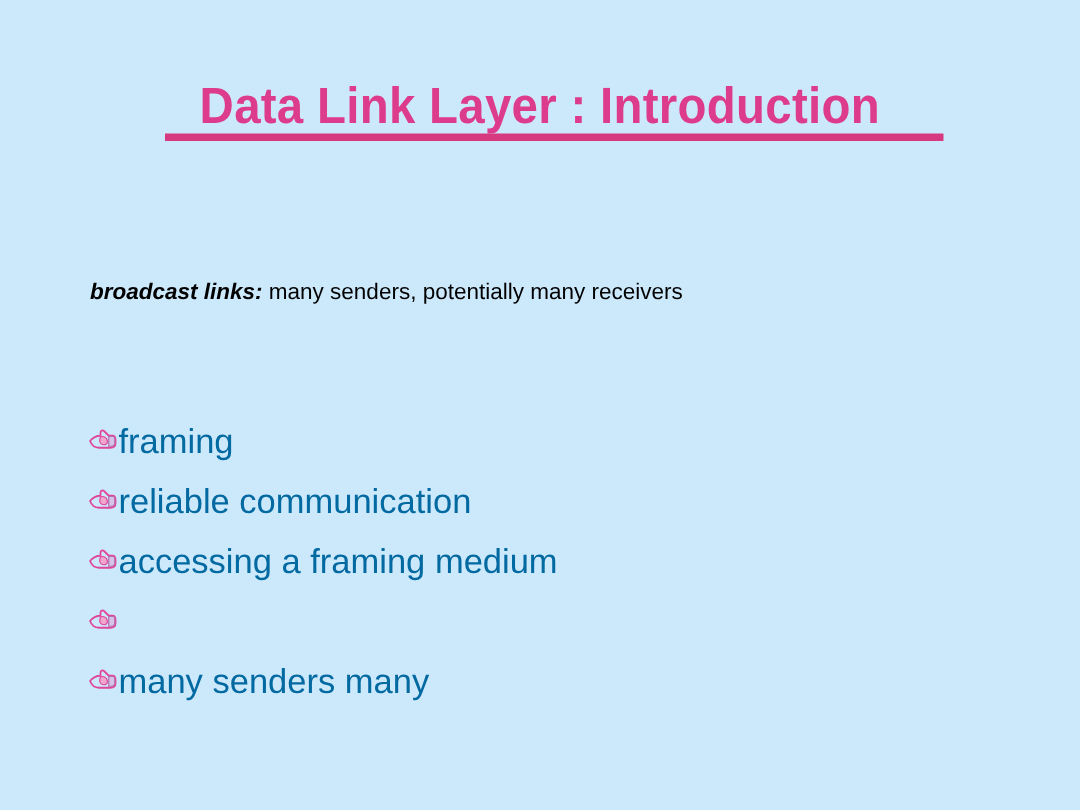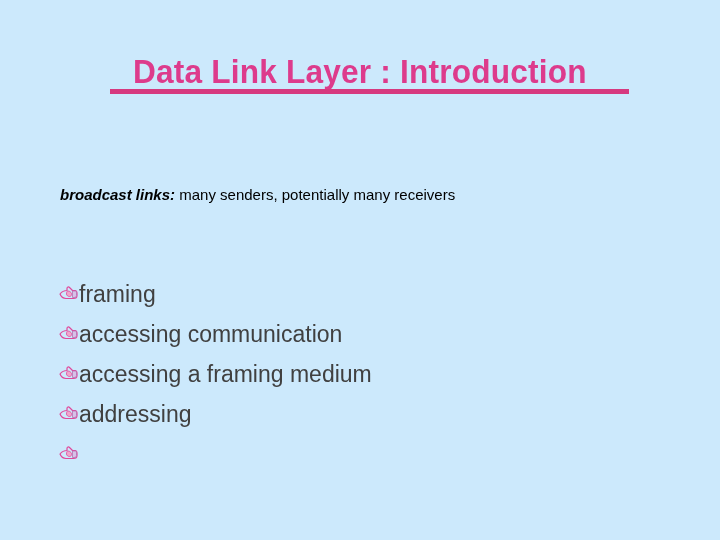--- a/index.html
+++ b/index.html
@@ -99,21 +99,21 @@
     left: 1px;
     top: 11px;
     width: 19px;
     height: 15px;
     display: block;
   }
   .bullet-text {
     flex: 0 1 auto;
     font-size: 23px;
     line-height: 40px;
-    color: #404040;
+    color: #0369a1;
     white-space: nowrap;
   }
 </style>
 </head>
 <body>
 
 <div id="slide">
 
   <div id="title-block">
     <span id="slide-title">Data Link Layer : Introduction</span>
@@ -137,21 +137,21 @@
     </li>
 
     <li class="bullet-row">
       <span class="bullet-marker">
         <svg viewBox="0 0 38 30" xmlns="http://www.w3.org/2000/svg">
           <path d="M2 18 C6 13, 11 11, 16 11 L16 7 C16 4, 19 3, 21 5 L27 11 L32 11 C35 11, 36 14, 36 17 L36 21 C36 25, 33 27, 29 27 L14 27 C8 27, 4 23, 2 18 Z" fill="none" stroke="#e0479b" stroke-width="2.4" stroke-linejoin="round"></path>
           <path d="M18 12 C21 12, 24 14, 25 17 C26 20, 24 23, 21 23 C18 23, 15 21, 15 18 C15 14, 16 12, 18 12 Z" fill="#f0a6cd" stroke="#e0479b" stroke-width="1.6"></path>
           <path d="M27 12 L33 12 C35 12, 35 15, 35 18 L35 21 C35 24, 33 25, 30 25 L27 25 Z" fill="#d7c2e8" stroke="#b36fb0" stroke-width="1.6"></path>
         </svg>
       </span>
-      <span class="bullet-text">accessing communication</span>
+      <span class="bullet-text">reliable communication</span>
     </li>
 
     <li class="bullet-row">
       <span class="bullet-marker">
         <svg viewBox="0 0 38 30" xmlns="http://www.w3.org/2000/svg">
           <path d="M2 18 C6 13, 11 11, 16 11 L16 7 C16 4, 19 3, 21 5 L27 11 L32 11 C35 11, 36 14, 36 17 L36 21 C36 25, 33 27, 29 27 L14 27 C8 27, 4 23, 2 18 Z" fill="none" stroke="#e0479b" stroke-width="2.4" stroke-linejoin="round"></path>
           <path d="M18 12 C21 12, 24 14, 25 17 C26 20, 24 23, 21 23 C18 23, 15 21, 15 18 C15 14, 16 12, 18 12 Z" fill="#f0a6cd" stroke="#e0479b" stroke-width="1.6"></path>
           <path d="M27 12 L33 12 C35 12, 35 15, 35 18 L35 21 C35 24, 33 25, 30 25 L27 25 Z" fill="#d7c2e8" stroke="#b36fb0" stroke-width="1.6"></path>
         </svg>
       </span>
@@ -159,27 +159,27 @@
     </li>
 
     <li class="bullet-row">
       <span class="bullet-marker">
         <svg viewBox="0 0 38 30" xmlns="http://www.w3.org/2000/svg">
           <path d="M2 18 C6 13, 11 11, 16 11 L16 7 C16 4, 19 3, 21 5 L27 11 L32 11 C35 11, 36 14, 36 17 L36 21 C36 25, 33 27, 29 27 L14 27 C8 27, 4 23, 2 18 Z" fill="none" stroke="#e0479b" stroke-width="2.4" stroke-linejoin="round"></path>
           <path d="M18 12 C21 12, 24 14, 25 17 C26 20, 24 23, 21 23 C18 23, 15 21, 15 18 C15 14, 16 12, 18 12 Z" fill="#f0a6cd" stroke="#e0479b" stroke-width="1.6"></path>
           <path d="M27 12 L33 12 C35 12, 35 15, 35 18 L35 21 C35 24, 33 25, 30 25 L27 25 Z" fill="#d7c2e8" stroke="#b36fb0" stroke-width="1.6"></path>
         </svg>
       </span>
-      <span class="bullet-text">addressing</span>
     </li>
 
     <li class="bullet-row">
       <span class="bullet-marker">
         <svg viewBox="0 0 38 30" xmlns="http://www.w3.org/2000/svg">
           <path d="M2 18 C6 13, 11 11, 16 11 L16 7 C16 4, 19 3, 21 5 L27 11 L32 11 C35 11, 36 14, 36 17 L36 21 C36 25, 33 27, 29 27 L14 27 C8 27, 4 23, 2 18 Z" fill="none" stroke="#e0479b" stroke-width="2.4" stroke-linejoin="round"></path>
           <path d="M18 12 C21 12, 24 14, 25 17 C26 20, 24 23, 21 23 C18 23, 15 21, 15 18 C15 14, 16 12, 18 12 Z" fill="#f0a6cd" stroke="#e0479b" stroke-width="1.6"></path>
           <path d="M27 12 L33 12 C35 12, 35 15, 35 18 L35 21 C35 24, 33 25, 30 25 L27 25 Z" fill="#d7c2e8" stroke="#b36fb0" stroke-width="1.6"></path>
         </svg>
       </span>
+      <span class="bullet-text">many senders many</span>
     </li>
   </ul>
 
 </div>
 
 </body></html>

